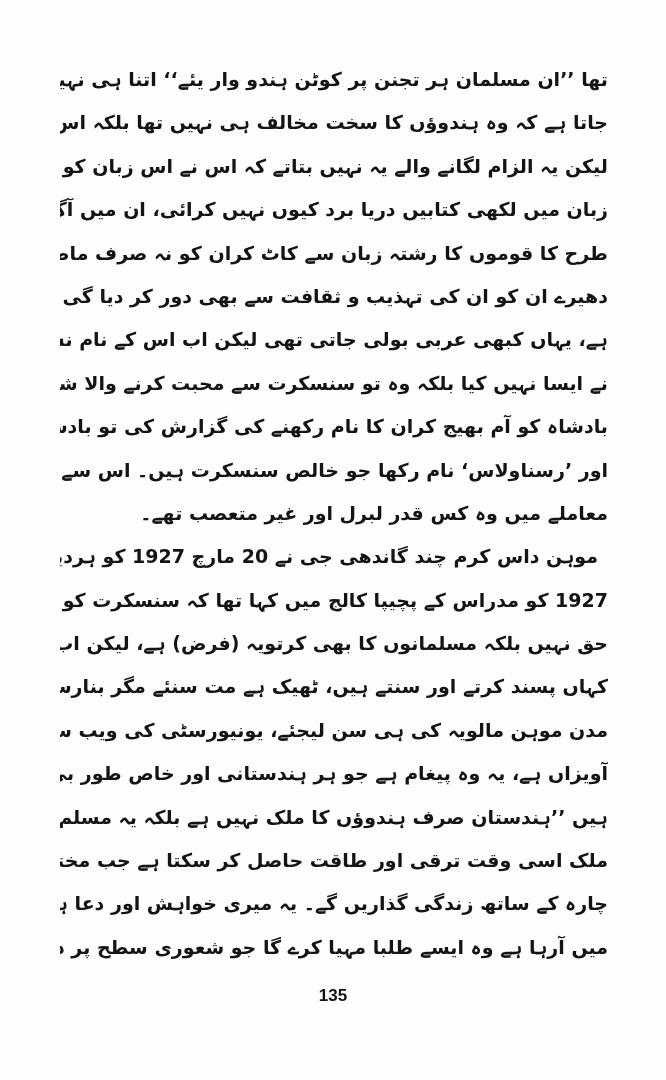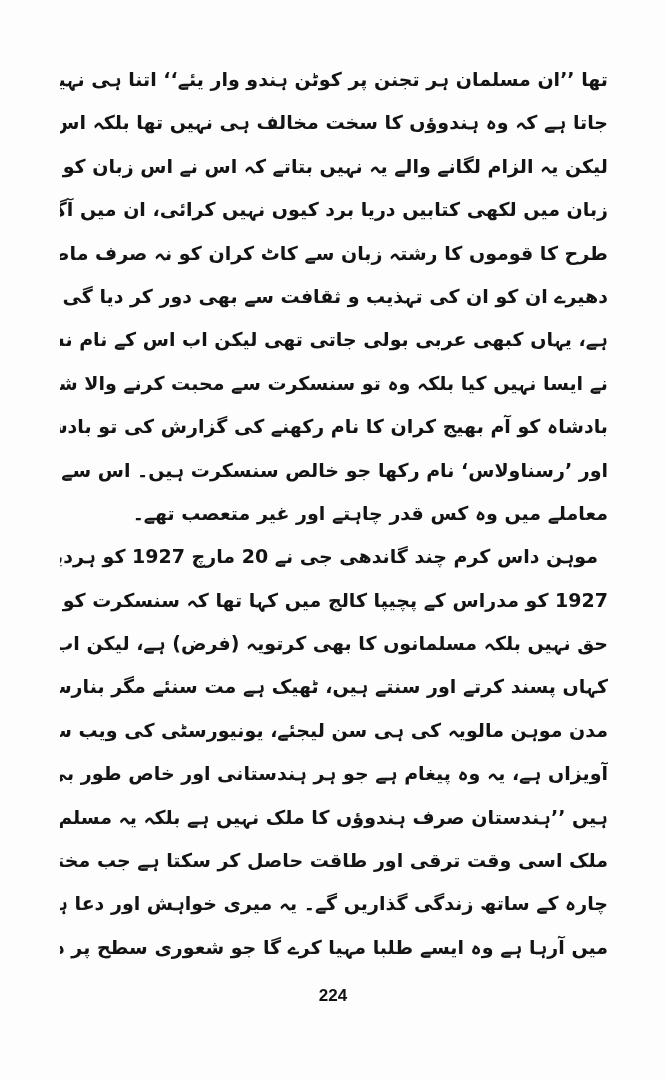--- a/index.html
+++ b/index.html
@@ -63,30 +63,30 @@
     <span class="line">تھا ’’ان مسلمان ہر تجنن پر کوٹن ہندو وار یئے‘‘ اتنا ہی نہیں اورنگ زیب عالمگیر پر الزام عائد کیا</span>
     <span class="line">جاتا ہے کہ وہ ہندوؤں کا سخت مخالف ہی نہیں تھا بلکہ اس نے ہزاروں کا سر قلم کیا، مندر توڑے</span>
     <span class="line">لیکن یہ الزام لگانے والے یہ نہیں بتاتے کہ اس نے اس زبان کو نقصان کیوں نہیں پہنچایا، اس</span>
     <span class="line">زبان میں لکھی کتابیں دریا برد کیوں نہیں کرائی، ان میں آگ کیوں نہیں لگوائی جبکہ ماضی میں اس</span>
     <span class="line">طرح کا قوموں کا رشتہ زبان سے کاٹ کران کو نہ صرف ماضی سے دور کیا گیا بلکہ دھیرے</span>
     <span class="line">دھیرے ان کو ان کی تہذیب و ثقافت سے بھی دور کر دیا گی جس کی سب بدترین مثال اسپین</span>
     <span class="line">ہے، یہاں کبھی عربی بولی جاتی تھی لیکن اب اس کے نام نشان بھی نہیں ہیں، لیکن اورنگ زیب</span>
     <span class="line">نے ایسا نہیں کیا بلکہ وہ تو سنسکرت سے محبت کرنے والا شخص تھا۔ ایک بار ان کے بیٹے محمد معظم نے</span>
     <span class="line">بادشاہ کو آم بھیج کران کا نام رکھنے کی گزارش کی تو بادشاہ اورنگ زیب نے آموں کا نا ’سدھارس‘</span>
     <span class="line">اور ’رسناولاس‘ نام رکھا جو خالص سنسکرت ہیں۔ اس سے بھی اندازہ لگایا جا سکتا ہے، زبان کے</span>
-    <span class="line last">معاملے میں وہ کس قدر چاہتے اور غیر متعصب تھے۔</span>
+    <span class="line last">معاملے میں وہ کس قدر لبرل اور غیر متعصب تھے۔</span>
   </div>
   <div class="para-gap"></div>
   <div>
     <span class="line indent">موہن داس کرم چند گاندھی جی نے 20 مارچ 1927 کو ہردیوار کے گروکل کا گڑی اور 7 ستمبر</span>
     <span class="line">1927 کو مدراس کے پچیپا کالج میں کہا تھا کہ سنسکرت کو پڑھنا صرف بھارت کے ہندوؤں کا ہی</span>
     <span class="line">حق نہیں بلکہ مسلمانوں کا بھی کرتویہ (فرض) ہے، لیکن اب بھلا گاندھی کو تعصب کی عینک والے</span>
     <span class="line">کہاں پسند کرتے اور سنتے ہیں، ٹھیک ہے مت سنئے مگر بنارس ہندو یونیورسٹی کے بانی پنڈت</span>
     <span class="line">مدن موہن مالویہ کی ہی سن لیجئے، یونیورسٹی کی ویب سائٹ پر ان کی تصویر کے ساتھ ان کا پیغام</span>
     <span class="line">آویزاں ہے، یہ وہ پیغام ہے جو ہر ہندستانی اور خاص طور بی ایچ یو کے متعلقین کو وہ دینا چاہتے</span>
     <span class="line">ہیں ’’ہندستان صرف ہندوؤں کا ملک نہیں ہے بلکہ یہ مسلم، عیسائی اور پارسیوں کا بھی ملک ہے۔</span>
     <span class="line">ملک اسی وقت ترقی اور طاقت حاصل کر سکتا ہے جب مختلف طبقات کے لوگ آپسی محبت اور بھائی</span>
     <span class="line">چارہ کے ساتھ زندگی گذاریں گے۔ یہ میری خواہش اور دعا ہے کہ روشنی اور زندگی کا یہ مرکز جو وجود</span>
     <span class="line">میں آرہا ہے وہ ایسے طلبا مہیا کرے گا جو شعوری سطح پر دنیا کے دوسرے بہترین طلباء کے برابر</span>
   </div>
 </div>
 
-<div class="page-number">224</div>
+<div class="page-number">135</div>
 
 </body></html>

